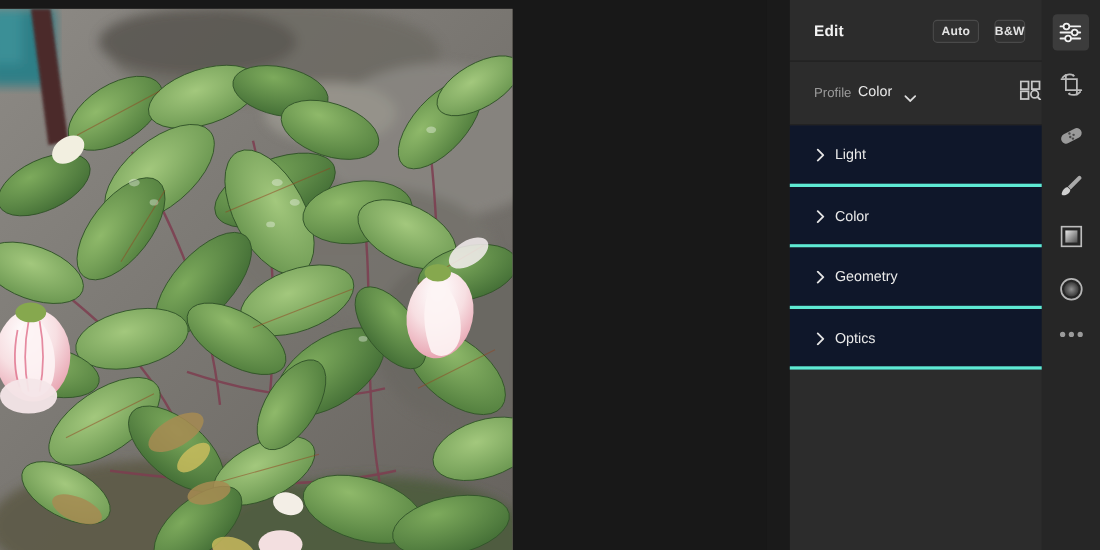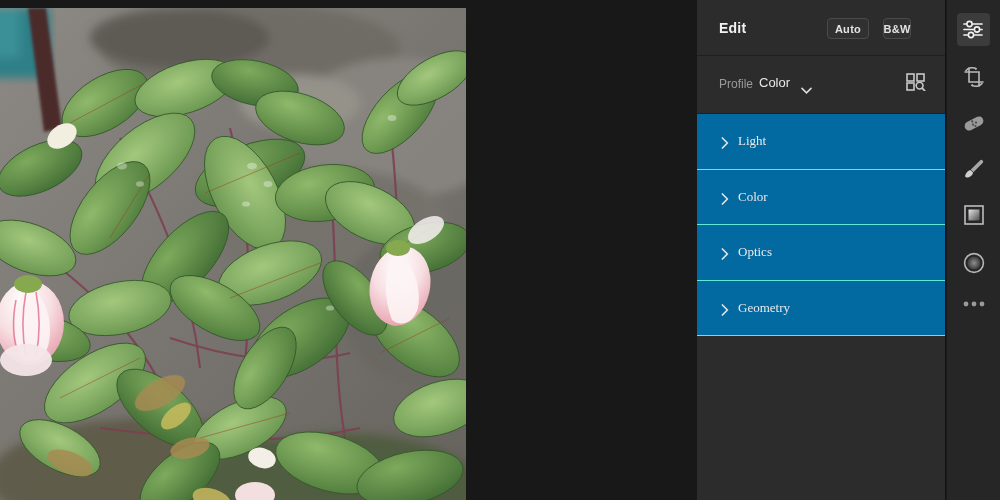--- a/index.html
+++ b/index.html
@@ -18,21 +18,21 @@
   }
   .photo {
     position: absolute; left: 0; top: 8px; width: 466px; height: 492px;
     overflow: hidden;
     background: #6f6a63;
   }
   .photo svg { display: block; width: 466px; height: 492px; }
 
   
   .edit-panel {
-    position: absolute; left: 697px; top: 0; width: 249px; height: 500px;
+    position: absolute; left: 718px; top: 0; width: 249px; height: 500px;
     background: #2c2c2c;
     border-right: 1px solid #141414;
   }
   .panel-header {
     position: relative; height: 56px;
     border-bottom: 1px solid #1f1f1f;
   }
   .panel-title {
     position: absolute; left: 22px; top: 20px;
     font-size: 14px; font-weight: bold; color: #f2f2f2; letter-spacing: .2px;
@@ -66,23 +66,22 @@
   }
   .profile-browse {
     position: absolute; left: 206px; top: 70px;
     width: 26px; height: 24px;
     border-radius: 3px;
     display: flex; align-items: center; justify-content: center;
   }
 
   .section-row {
     position: relative; height: 55.6px;
-    border-bottom: 1px solid #5eead4;
-    background: #0369a1;
-    font-family: Liberation Serif, serif;
+    border-bottom: 3px solid #5eead4;
+    background: #0f172a;
   }
   .section-row .caret {
     position: absolute; left: 24px; top: 50%;
     transform: translateY(-50%);
     width: 8px; height: 12px;
   }
   .section-row .sec-label {
     position: absolute; left: 41px; top: 50%;
     transform: translateY(-50%);
     font-size: 13px; color: #e9e9e9;
@@ -315,30 +314,30 @@
     </div>
 
 
 
     <div class="section-row">
       <span class="caret">
         <svg viewBox="0 0 8 12">
             <path d="M1.4 1 L6.4 6 L1.4 11" fill="none" stroke="#e3e3e3" stroke-width="1.7" stroke-linecap="round" stroke-linejoin="round"></path>
           </svg>
       </span>
-      <span class="sec-label">Optics</span>
+      <span class="sec-label">Geometry</span>
     </div>
 
     <div class="section-row">
       <span class="caret">
         <svg viewBox="0 0 8 12">
             <path d="M1.4 1 L6.4 6 L1.4 11" fill="none" stroke="#e3e3e3" stroke-width="1.7" stroke-linecap="round" stroke-linejoin="round"></path>
           </svg>
       </span>
-      <span class="sec-label">Geometry</span>
+      <span class="sec-label">Optics</span>
     </div>
 
   </div>
 
   <div class="tool-rail">
 
     <div class="tool-btn active" style="top:13px">
       <span>
       <svg width="21" height="19" viewBox="0 0 21 19">
         <g stroke="#f0f0f0" stroke-width="1.7" stroke-linecap="round">

